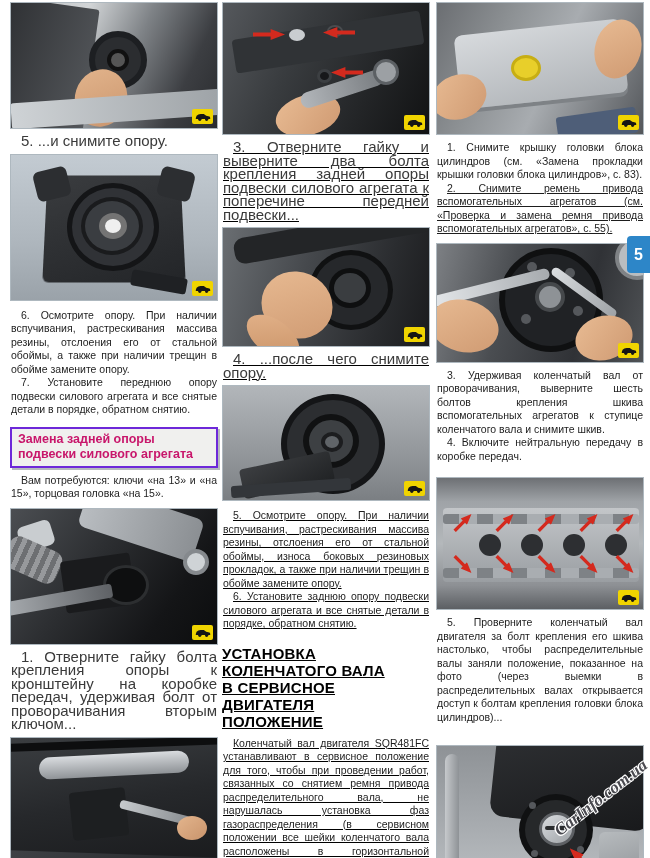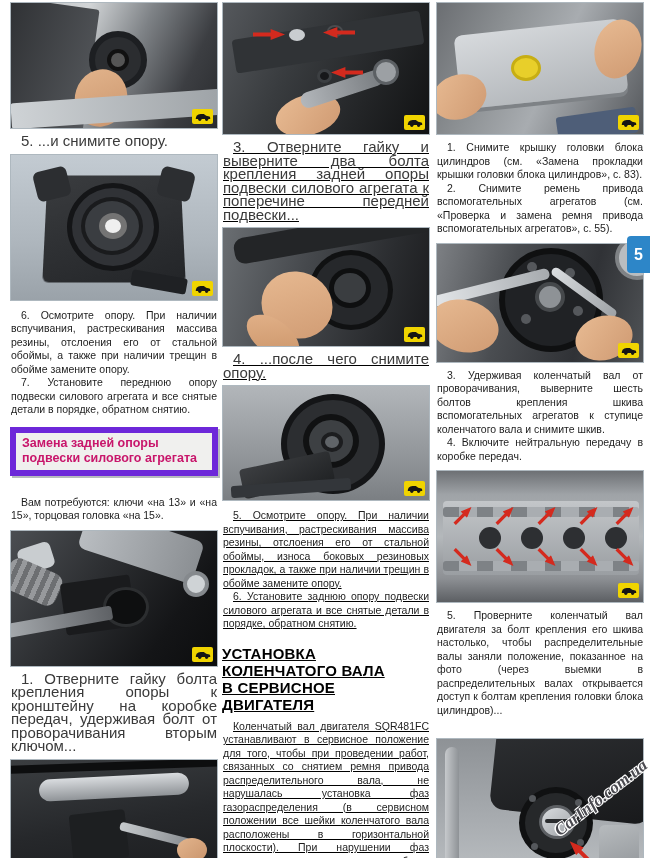--- a/index.html
+++ b/index.html
@@ -11,21 +11,21 @@
   #col-right { left:436px; }
 
   .photo { position:relative; border:1px solid #aeb8bf; overflow:hidden; width:100%; background:#777; }
   .cam { position:absolute; right:4px; bottom:4px; width:21px; height:15px; background:#f0d400; border-radius:2px;
          display:flex; align-items:center; justify-content:center; z-index:5; }
   .cam svg { width:16px; height:11px; fill:#151515; }
 
   .cap { color:#3a3a3a; font-size:15px; line-height:13.5px; text-align:justify; text-indent:10px; margin:5px 1px 6px; }
   .p   { color:#1d1d1d; font-size:10.5px; line-height:13.5px; text-align:justify; text-indent:10px; margin:0 1px; }
 
-  .subhead { margin:10px 0 20px; background:#f0f0ee; border:6px solid #6d28d9; box-shadow:2px 2px 0 0 #b6babd;
+  .subhead { margin:10px 0 6px; background:#f0f0ee; border:2px solid #6d28d9; box-shadow:2px 2px 0 0 #b6babd;
              padding:3px 6px 4px; }
   .subhead span { display:block; color:#c8166b; font-weight:bold; font-size:12.5px; line-height:15px; }
 
   .bigtitle { margin:14px 0 7px; }
   .bigtitle span { display:block; color:#000; font-weight:bold; font-size:15px; line-height:17px; letter-spacing:.2px; }
 
   .page-tab { position:absolute; right:0; top:236px; width:23px; height:37px; background:#2d86c8; border-radius:4px 0 0 4px;
               color:#fff; font-weight:bold; font-size:16px; display:flex; align-items:center; justify-content:center; z-index:8; }
 
   .watermark { position:absolute; left:506px; top:788px; width:190px; text-align:center; z-index:9;
@@ -181,20 +181,21 @@
   </div>
 
   <div class="p" style="margin-top:8px;">5. Осмотрите опору. При наличии вспучивания, растрескивания массива резины, отслоения его от стальной обоймы, износа боковых резиновых прокладок, а также при наличии трещин в обойме замените опору.</div>
   <div class="p">6. Установите заднюю опору подвески силового агрегата и все снятые детали в порядке, обратном снятию.</div>
 
   <div class="bigtitle">
     <span>УСТАНОВКА</span>
     <span>КОЛЕНЧАТОГО ВАЛА</span>
     <span>В СЕРВИСНОЕ</span>
     <span>ДВИГАТЕЛЯ</span>
+    <span>ПОЛОЖЕНИЕ</span>
   </div>
 
   <div class="p">Коленчатый вал двигателя SQR481FC устанавливают в сервисное положение для того, чтобы при проведении работ, связанных со снятием ремня привода распределительного вала, не нарушалась установка фаз газораспределения (в сервисном положении все шейки коленчатого вала расположены в горизонтальной плоскости). При нарушении фаз газораспределения двигатель не будет нормально работать.</div>
 
 </div>
 
 <div class="col" id="col-right">
 
   <div class="photo" style="height:133px; margin-top:2px; background:linear-gradient(115deg,#6b6e72 0%,#8d9194 30%,#a8acb0 55%,#54575b 100%);">
     <div class="bar" style="left:20px;top:24px;width:168px;height:74px;background:linear-gradient(170deg,#d7dadd,#aeb2b6);border-radius:8px;transform:rotate(-6deg);box-shadow:0 4px 0 #7e8286;"></div>
@@ -205,21 +206,21 @@
     <div class="cam">
         <svg viewBox="0 0 20 12">
           <path d="M1 8 L2 5 Q4 3 7 3 L11 3 L14 5 L18 6 Q19 6.5 19 8 L19 9 L1 9 Z"></path>
           <circle cx="6" cy="9.5" r="2"></circle>
           <circle cx="14.5" cy="9.5" r="2"></circle>
         </svg>
       </div>
   </div>
 
   <div class="p" style="margin-top:6px;">1. Снимите крышку головки блока цилиндров (см. «Замена прокладки крышки головки блока цилиндров», с. 83).</div>
-  <div class="p" style="margin-bottom:7px;">2. Снимите ремень привода вспомогательных агрегатов (см. «Проверка и замена ремня привода вспомогательных агрегатов», с. 55).</div>
+  <div class="p" style="margin-bottom:7px;text-decoration:underline;">2. Снимите ремень привода вспомогательных агрегатов (см. «Проверка и замена ремня привода вспомогательных агрегатов», с. 55).</div>
 
   <div class="photo" style="height:120px; background:linear-gradient(105deg,#7d8084 0%,#4a4d51 35%,#303236 70%,#505356 100%);">
     <div class="ell" style="left:62px;top:4px;width:104px;height:104px;background:#202225;border:6px solid #0f1011;"></div>
     <div class="ell" style="left:98px;top:38px;width:30px;height:30px;background:#8e9296;border:4px solid #45484b;"></div>
     <div class="ell" style="left:90px;top:18px;width:10px;height:10px;background:#55585c;"></div>
     <div class="ell" style="left:128px;top:24px;width:10px;height:10px;background:#55585c;"></div>
     <div class="ell" style="left:136px;top:62px;width:10px;height:10px;background:#55585c;"></div>
     <div class="ell" style="left:84px;top:70px;width:10px;height:10px;background:#55585c;"></div>
     <div class="bar" style="left:-6px;top:38px;width:120px;height:11px;background:linear-gradient(90deg,#e4e7ea,#a6aaae);transform:rotate(-14deg);border-radius:5px;"></div>
     <div class="bar" style="left:108px;top:44px;width:78px;height:9px;background:linear-gradient(90deg,#dadde0,#9ea2a6);transform:rotate(36deg);border-radius:5px;"></div>
@@ -229,21 +230,21 @@
     <div class="cam">
         <svg viewBox="0 0 20 12">
           <path d="M1 8 L2 5 Q4 3 7 3 L11 3 L14 5 L18 6 Q19 6.5 19 8 L19 9 L1 9 Z"></path>
           <circle cx="6" cy="9.5" r="2"></circle>
           <circle cx="14.5" cy="9.5" r="2"></circle>
         </svg>
       </div>
   </div>
 
   <div class="p" style="margin-top:6px;">3. Удерживая коленчатый вал от проворачивания, выверните шесть болтов крепления шкива вспомогательных агрегатов к ступице коленчатого вала и снимите шкив.</div>
-  <div class="p" style="margin-bottom:7px;">4. Включите нейтральную передачу в коробке передач.</div>
+  <div class="p" style="margin-bottom:14px;">4. Включите нейтральную передачу в коробке передач.</div>
 
   <div class="photo" style="height:133px; background:linear-gradient(180deg,#6d7074 0%,#9fa3a7 18%,#b4b8bb 50%,#8d9094 82%,#5c5f63 100%);">
     <div class="bar" style="left:6px;top:30px;width:196px;height:74px;background:linear-gradient(180deg,#c3c6c9,#9a9ea2);border-radius:4px;"></div>
     <div class="ell" style="left:42px;top:56px;width:22px;height:22px;background:#2d2f32;"></div>
     <div class="ell" style="left:84px;top:56px;width:22px;height:22px;background:#2d2f32;"></div>
     <div class="ell" style="left:126px;top:56px;width:22px;height:22px;background:#2d2f32;"></div>
     <div class="ell" style="left:168px;top:56px;width:22px;height:22px;background:#2d2f32;"></div>
     <div class="bar" style="left:6px;top:36px;width:196px;height:10px;background:repeating-linear-gradient(90deg,#7e8286 0 16px,#a9adb1 16px 34px);"></div>
     <div class="bar" style="left:6px;top:90px;width:196px;height:10px;background:repeating-linear-gradient(90deg,#7e8286 0 16px,#a9adb1 16px 34px);"></div>
     <div class="arrow sm" style="left:14px;top:40px;transform:rotate(-45deg);"></div>

